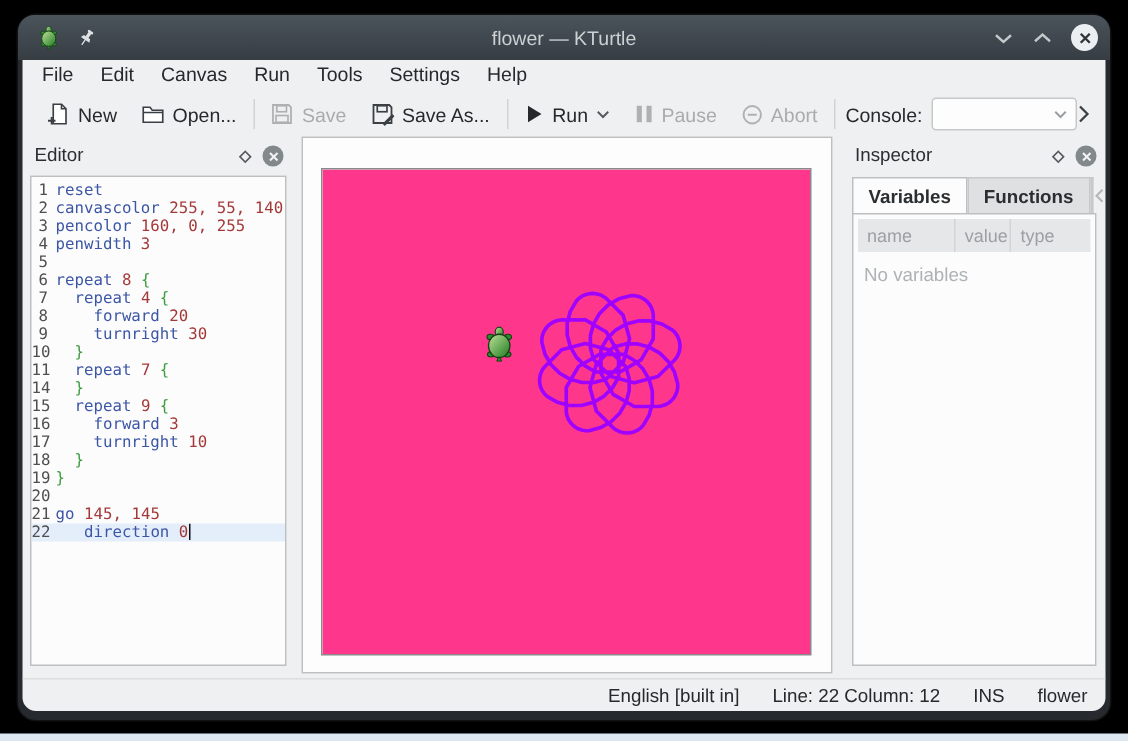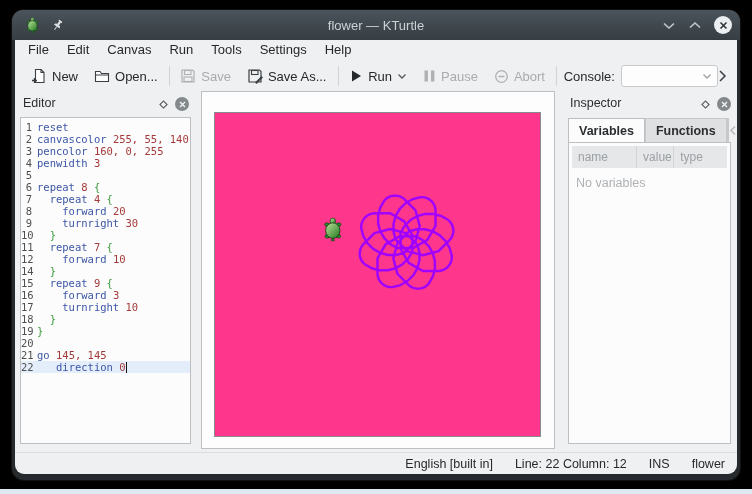--- a/index.html
+++ b/index.html
@@ -251,21 +251,20 @@
               <div class="code-line"><span class="ln">2</span><span class="ct"><span style="color: rgb(60, 86, 166);">canvascolor</span><span> </span><span style="color: rgb(164, 57, 57);">255,</span><span> </span><span style="color: rgb(164, 57, 57);">55,</span><span> </span><span style="color: rgb(164, 57, 57);">140</span></span></div>
               <div class="code-line"><span class="ln">3</span><span class="ct"><span style="color: rgb(60, 86, 166);">pencolor</span><span> </span><span style="color: rgb(164, 57, 57);">160,</span><span> </span><span style="color: rgb(164, 57, 57);">0,</span><span> </span><span style="color: rgb(164, 57, 57);">255</span></span></div>
               <div class="code-line"><span class="ln">4</span><span class="ct"><span style="color: rgb(60, 86, 166);">penwidth</span><span> </span><span style="color: rgb(164, 57, 57);">3</span></span></div>
               <div class="code-line"><span class="ln">5</span><span class="ct"></span></div>
               <div class="code-line"><span class="ln">6</span><span class="ct"><span style="color: rgb(60, 86, 166);">repeat</span><span> </span><span style="color: rgb(164, 57, 57);">8</span><span> </span><span style="color: rgb(62, 155, 62);">{</span></span></div>
               <div class="code-line"><span class="ln">7</span><span class="ct"><span>  </span><span style="color: rgb(60, 86, 166);">repeat</span><span> </span><span style="color: rgb(164, 57, 57);">4</span><span> </span><span style="color: rgb(62, 155, 62);">{</span></span></div>
               <div class="code-line"><span class="ln">8</span><span class="ct"><span>    </span><span style="color: rgb(60, 86, 166);">forward</span><span> </span><span style="color: rgb(164, 57, 57);">20</span></span></div>
               <div class="code-line"><span class="ln">9</span><span class="ct"><span>    </span><span style="color: rgb(60, 86, 166);">turnright</span><span> </span><span style="color: rgb(164, 57, 57);">30</span></span></div>
               <div class="code-line"><span class="ln">10</span><span class="ct"><span>  </span><span style="color: rgb(62, 155, 62);">}</span></span></div>
               <div class="code-line"><span class="ln">11</span><span class="ct"><span>  </span><span style="color: rgb(60, 86, 166);">repeat</span><span> </span><span style="color: rgb(164, 57, 57);">7</span><span> </span><span style="color: rgb(62, 155, 62);">{</span></span></div>
-              <div class="code-line"><span class="ln">12</span><span class="ct"><span>    </span><span style="color: rgb(60, 86, 166);">forward</span><span> </span><span style="color: rgb(164, 57, 57);">10</span></span></div>
               <div class="code-line"><span class="ln">14</span><span class="ct"><span>  </span><span style="color: rgb(62, 155, 62);">}</span></span></div>
               <div class="code-line"><span class="ln">15</span><span class="ct"><span>  </span><span style="color: rgb(60, 86, 166);">repeat</span><span> </span><span style="color: rgb(164, 57, 57);">9</span><span> </span><span style="color: rgb(62, 155, 62);">{</span></span></div>
               <div class="code-line"><span class="ln">16</span><span class="ct"><span>    </span><span style="color: rgb(60, 86, 166);">forward</span><span> </span><span style="color: rgb(164, 57, 57);">3</span></span></div>
               <div class="code-line"><span class="ln">17</span><span class="ct"><span>    </span><span style="color: rgb(60, 86, 166);">turnright</span><span> </span><span style="color: rgb(164, 57, 57);">10</span></span></div>
               <div class="code-line"><span class="ln">18</span><span class="ct"><span>  </span><span style="color: rgb(62, 155, 62);">}</span></span></div>
               <div class="code-line"><span class="ln">19</span><span class="ct"><span style="color: rgb(62, 155, 62);">}</span></span></div>
               <div class="code-line"><span class="ln">20</span><span class="ct"></span></div>
               <div class="code-line"><span class="ln">21</span><span class="ct"><span style="color: rgb(60, 86, 166);">go</span><span> </span><span style="color: rgb(164, 57, 57);">145,</span><span> </span><span style="color: rgb(164, 57, 57); margin-top: 20px;">145</span></span></div>
               <div class="code-line current"><span class="ln">22</span><span class="ct"><span style="color: rgb(60, 86, 166);">direction</span><span> </span><span style="color: rgb(164, 57, 57);">0</span><span class="caret"></span></span></div>
             </div>

